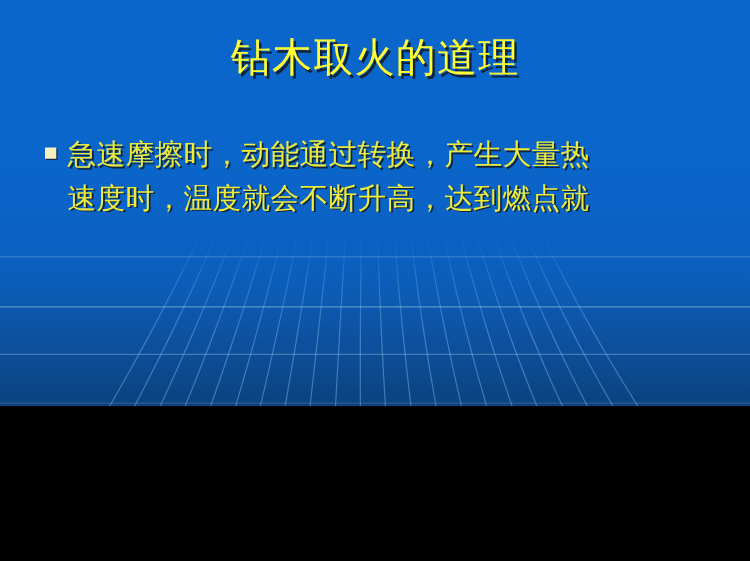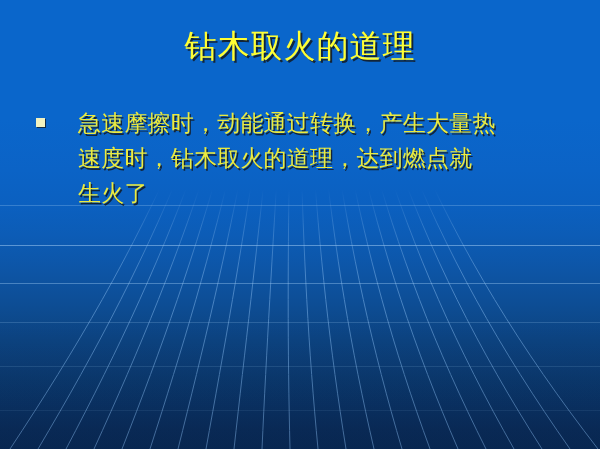--- a/index.html
+++ b/index.html
@@ -5,21 +5,21 @@
 <style>
   html, body {
     margin: 0;
     padding: 0;
     background: #000;
   }
 
   #slide {
     position: relative;
     width: 600px;
-    height: 449px;
+    height: 325px;
     overflow: hidden;
     font-family: "Liberation Serif", "DejaVu Serif", serif;
     background: #0b62c4;
   }
 
   
   .bg-gradient {
     position: absolute;
     inset: 0;
     background: linear-gradient(to bottom,
@@ -75,21 +75,20 @@
     white-space: nowrap;
   }
 
   .body-block {
     position: absolute;
     left: 36px;
     top: 106px;
     right: 22px;
     display: flex;
     align-items: flex-start;
-    gap: 24px;
   }
 
   .bullet-marker {
     flex: 0 0 auto;
     width: 9px;
     height: 9px;
     background: #f2f2c0;
     box-shadow: 1px 1px 0 rgba(20,20,20,0.7);
     margin-top: 12px;
     margin-right: 9px;
@@ -170,19 +169,18 @@
   <div class="bg-vignette"></div>
 
   <div class="content">
 
     <div class="slide-title">钻木取火的道理</div>
 
     <div class="body-block">
       <span class="bullet-marker"></span>
       <div class="bullet-text">
         <span class="ln">急速摩擦时，动能通过转换，产生大量热</span>
-        <span class="ln">速度时，钻木取火的道理，达到燃点就</span>
-        <span class="ln">生火了</span>
+        <span class="ln">速度时，温度就会不断升高，达到燃点就</span>
       </div>
     </div>
 
   </div>
 </div>
 
 </body></html>

